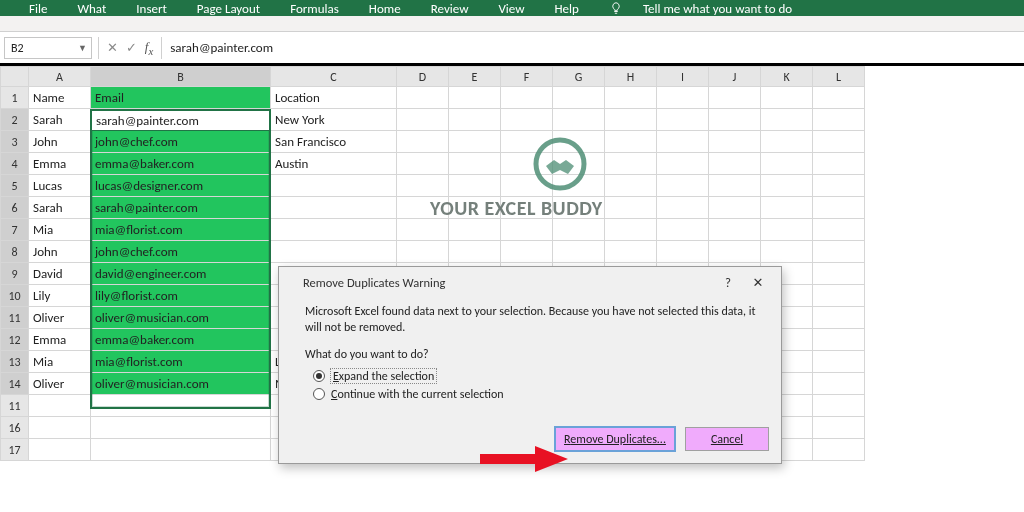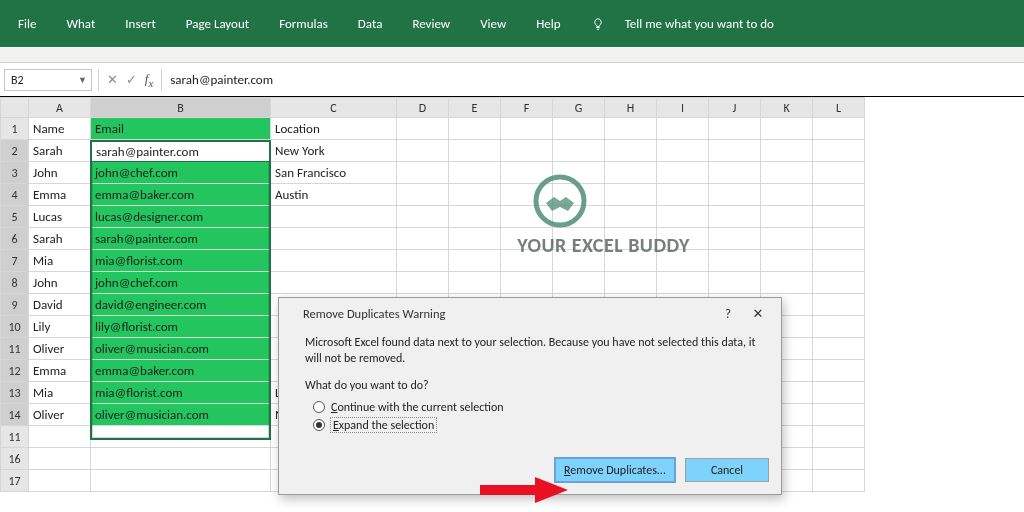--- a/index.html
+++ b/index.html
@@ -1,22 +1,22 @@
 <!DOCTYPE html>
 <html><head>
 <meta charset="utf-8">
 <style>
   * { box-sizing: border-box; margin: 0; padding: 0; }
   html, body { width: 1024px; height: 512px; overflow: hidden; font-family: "Segoe UI", Calibri, Arial, sans-serif; font-size: 13px; background: #fff; color: #222; }
-  .ribbon { background: #217346; height: 47px; display: flex; align-items: center; color: #fff; font-size: 13px; padding: 0 18px; gap: 30px; }
+  .ribbon { background: #217346; height: 16px; display: flex; align-items: center; color: #fff; font-size: 13px; padding: 0 29px; gap: 30px; }
   .ribbon .tab { cursor: pointer; }
   .ribbon .tell { display: flex; align-items: center; gap: 20px; }
   .ribbon svg { width: 14px; height: 14px; fill: none; stroke: #fff; stroke-width: 1.6; }
   .toolstrip { background: #f3f2f1; border-bottom: 1px solid #d0d0d0; height: 16px; }
-  .formula-bar { display: flex; align-items: center; height: 34px; border-bottom: 1px solid #000000; position: relative; }
+  .formula-bar { display: flex; align-items: center; height: 34px; border-bottom: 3px solid #000000; position: relative; }
   .namebox { width: 88px; height: 22px; border: 1px solid #c6c6c6; margin: 0 6px 0 4px; display: flex; align-items: center; padding: 0 6px; font-size: 12px; position: relative; background: #fff; }
   .namebox .dd { position: absolute; right: 4px; font-size: 9px; color: #666; }
   .fx-ctrls { display: flex; align-items: center; gap: 8px; padding: 0 8px; color: #8a8a8a; font-size: 13px; }
   .fx-ctrls .fx { font-style: italic; font-family: "Times New Roman", serif; color: #555; }
   .fx-sep { width: 1px; height: 22px; background: #d0d0d0; }
   .fx-input { flex: 1; padding: 0 8px; font-size: 13px; color: #222; }
   .sheet { position: relative; }
   table.grid { border-collapse: collapse; table-layout: fixed; }
   .grid th, .grid td { border: 1px solid #d6d6d6; font-size: 13px; font-weight: normal; }
   .grid thead th { background: #e6e6e6; height: 20px; color: #333; font-size: 12px; }
@@ -40,39 +40,39 @@
   .dlg-body { padding: 6px 14px 12px 14px; }
   .dlg-body .msg { margin-bottom: 12px; line-height: 1.35; }
   .dlg-body .q { margin-bottom: 8px; }
   .radio-row { display: flex; align-items: center; gap: 6px; margin: 4px 0 4px 8px; }
   .radio { width: 12px; height: 12px; border-radius: 50%; border: 1px solid #555; display: inline-flex; align-items: center; justify-content: center; background:#fff;}
   .radio.checked::after { content: ""; width: 6px; height: 6px; border-radius: 50%; background: #333; }
   .radio-label { }
   .radio-label.boxed { outline: 1px dotted #888; padding: 0 2px; }
   .mn { text-decoration: underline; }
   .dlg-bbar { display: flex; justify-content: flex-end; gap: 10px; padding: 10px 12px 12px 0; }
-  .dlg-btn { min-width: 120px; height: 24px; border: 1px solid #a0a0a0; background: #7dd3fc; font-size: 12px; display: flex; align-items: center; justify-content: center; }
+  .dlg-btn { min-width: 120px; height: 24px; border: 1px solid #a0a0a0; background: #f0abfc; font-size: 12px; display: flex; align-items: center; justify-content: center; text-decoration: underline; }
   .dlg-btn.primary { outline: 2px solid #6aa2d8; outline-offset: -1px; }
   .dlg-btn.cancel { min-width: 84px; }
   .arrow { position: absolute; left: 480px; top: 378px; pointer-events:none;}
-  .watermark { position: absolute; left: 430px; top: 76px; width: 260px; text-align: right; color: #7a8a83; opacity: .85; pointer-events:none;}
+  .watermark { position: absolute; left: 430px; top: 70px; width: 260px; text-align: left; color: #7a8a83; opacity: .85; pointer-events:none;}
   .watermark .t1 { font-size: 20px; font-weight: 600; letter-spacing: .5px; color:#5d6b65;}
   .watermark .t2 { font-size: 9px; letter-spacing: 2px; color:#8e9a94; margin-top:2px;}
   .watermark svg { display:block; margin:0 auto 4px auto;}
 </style>
 </head>
 <body>
 
 <div class="ribbon">
   <span class="tab">File</span>
   <span class="tab">What</span>
   <span class="tab">Insert</span>
   <span class="tab">Page Layout</span>
   <span class="tab">Formulas</span>
-  <span class="tab">Data</span>
+  <span class="tab">Home</span>
   <span class="tab">Review</span>
   <span class="tab">View</span>
   <span class="tab">Help</span>
   <span class="tell">
     <svg viewBox="0 0 24 24">
         <path d="M9 18h6M10 21h4M12 3a6 6 0 0 0-4 10c1 .9 1.5 1.6 1.7 3h4.6c.2-1.4.7-2.1 1.7-3A6 6 0 0 0 12 3z"></path>
       </svg>
     <span>Tell me what you want to do</span>
   </span>
 </div>
@@ -402,26 +402,26 @@
     <div class="dlg-title">
       <span>Remove Duplicates Warning</span>
       <span class="sp"></span>
       <span class="tbtn">?</span>
       <span class="tbtn">✕</span>
     </div>
     <div class="dlg-body">
       <div class="msg">Microsoft Excel found data next to your selection. Because you have not selected this data, it will not be removed.</div>
       <div class="q">What do you want to do?</div>
       <div class="radio-row">
+        <span class="radio checked"></span>
+        <span class="radio-label boxed"><span class="mn">E</span><span>xpand the selection</span></span>
+      </div>
+      <div class="radio-row">
         <span class="radio"></span>
         <span class="radio-label"><span class="mn">C</span><span>ontinue with the current selection</span></span>
-      </div>
-      <div class="radio-row">
-        <span class="radio checked"></span>
-        <span class="radio-label boxed"><span class="mn">E</span><span>xpand the selection</span></span>
       </div>
     </div>
     <div class="dlg-bbar">
       <div class="dlg-btn primary">
           <span><span class="mn">R</span><span>emove Duplicates...</span></span>
         </div>
       <div class="dlg-btn cancel">Cancel</div>
     </div>
   </div>
 

